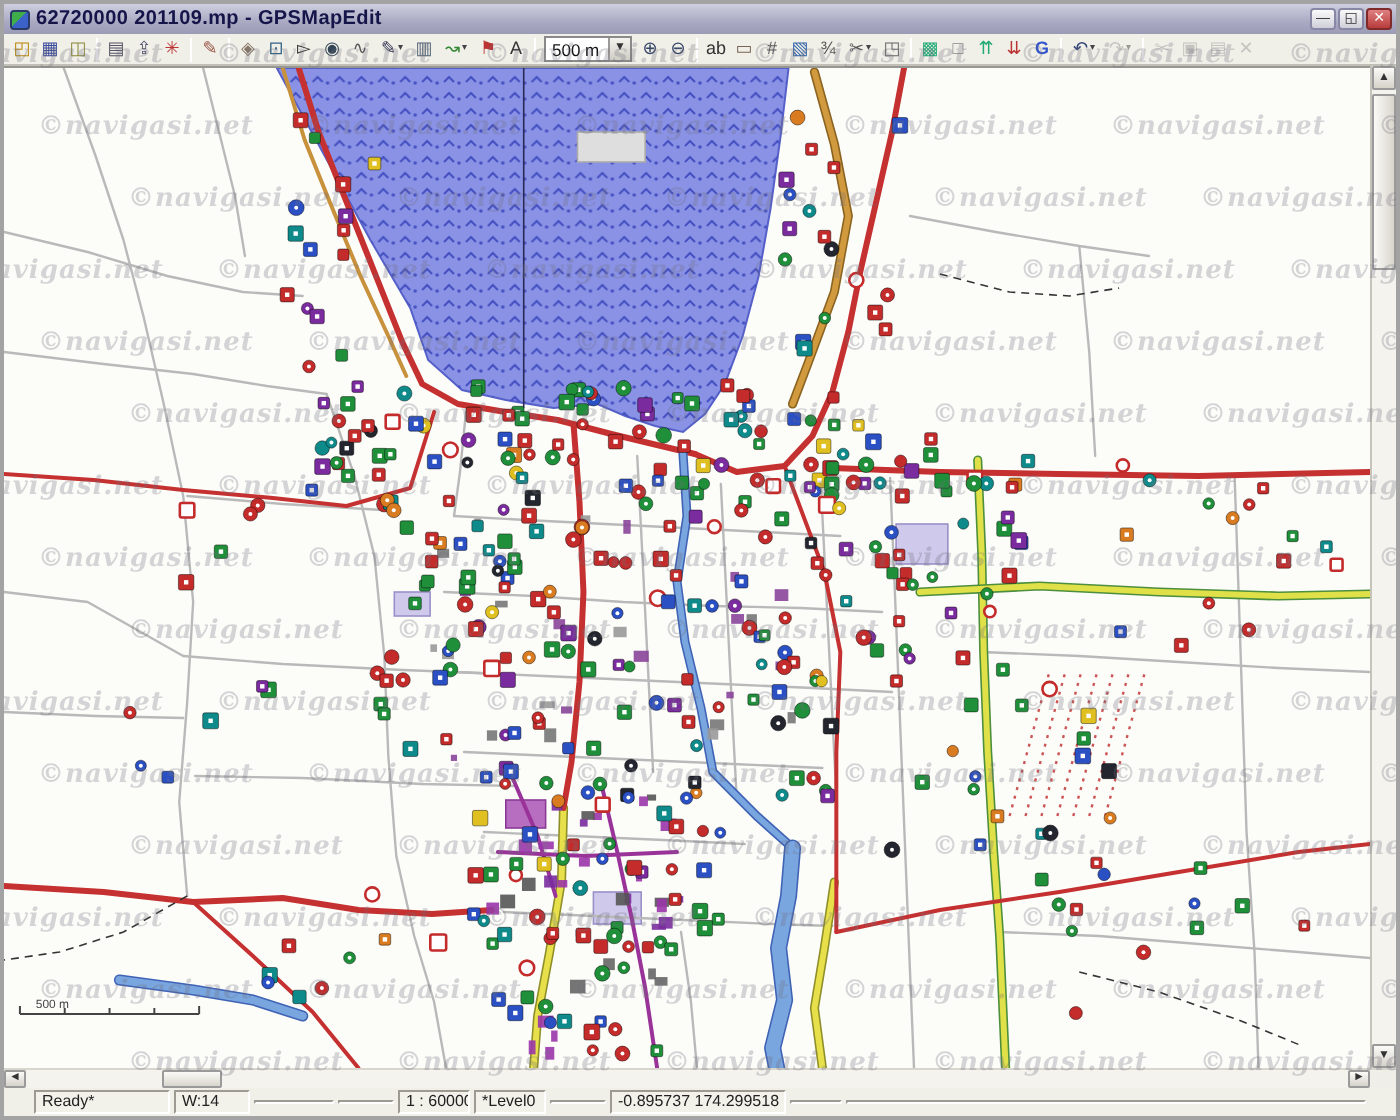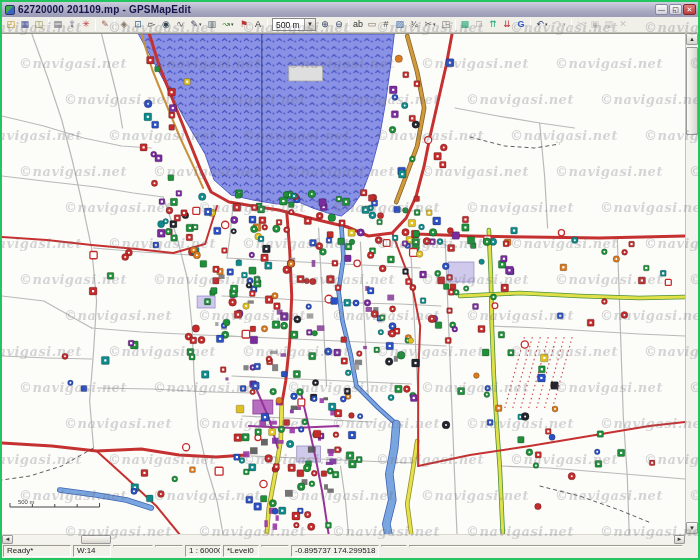--- a/index.html
+++ b/index.html
@@ -1,19 +1,19 @@
 <!DOCTYPE html>
 <html><head>
 <meta charset="utf-8">
 <style>
   html,body{margin:0;padding:0;background:#555;}
   *{box-sizing:border-box;}
   .win{
     width:700px;height:560px;margin:0 auto;position:relative;
-    border:2px solid #22c55e;background:#f0efe8;
+    border:2px solid #a3a3a3;background:#f0efe8;
     display:flex;flex-direction:column;
     font-family:"Liberation Sans",sans-serif;overflow:hidden;
   }
   
   .titlebar{height:15px;flex:0 0 15px;display:flex;align-items:center;padding:0 2px;
     background:linear-gradient(#cfcfe0,#a9a9c2 60%,#9b9bb6);}
   .ticon{width:10px;height:10px;margin:0 3px 0 1px;border-radius:2px;
     background:linear-gradient(135deg,#3fae4a 0 45%,#3a62c8 45% 100%);border:1px solid #2a3a66;}
   .ttext{font-size:10px;font-weight:bold;color:#15154a;letter-spacing:.2px;white-space:nowrap;}
   .tbtns{margin-left:auto;display:flex;gap:1px;}
@@ -50,21 +50,21 @@
   .vthumb{position:absolute;left:0;right:0;top:2px;height:88px;background:linear-gradient(90deg,#fbfaf7,#d9d6cd);
     border:1px solid #9a9a9a;border-radius:1px;}
   .hscrollrow{flex:0 0 9px;display:flex;background:#f4f3ee;border-top:1px solid #d8d6cd;}
   .hscroll{flex:1;display:flex;}
   .hscroll .sbtn{flex:0 0 11px;line-height:7px;font-size:6px;height:9px;}
   .htrack{flex:1;position:relative;}
   .hthumb{position:absolute;top:0;bottom:0;left:68px;width:30px;background:linear-gradient(#fbfaf7,#d9d6cd);
     border:1px solid #9a9a9a;border-radius:1px;}
   .corner{flex:0 0 13px;background:#efeee8;}
   
-  .statusbar{flex:0 0 13px;display:flex;align-items:flex-start;background:#f0efe8;padding:1px 1px 1px 1px;gap:2px;}
+  .statusbar{flex:0 0 13px;display:flex;align-items:center;background:#f0efe8;padding:1px 1px 1px 15px;gap:2px;}
   .pane{border:1px solid;border-color:#9c9a91 #ffffff #ffffff #9c9a91;background:#f2f1ea;
     font-size:8px;color:#222;padding:0 3px;line-height:10px;white-space:nowrap;overflow:hidden;}
   .grip{flex:0 0 12px;border:none;background:
     repeating-linear-gradient(135deg,transparent 0 2px,#b9b7ad 2px 3px,#fff 3px 4px);}
   
   .wmk{position:absolute;inset:0;pointer-events:none;overflow:hidden;z-index:50;}
   .wm{position:absolute;font-family:"DejaVu Serif",serif;font-style:italic;font-weight:bold;
     font-size:13px;color:#70707e;opacity:.28;white-space:nowrap;letter-spacing:.5px;}
 </style>
 </head>

